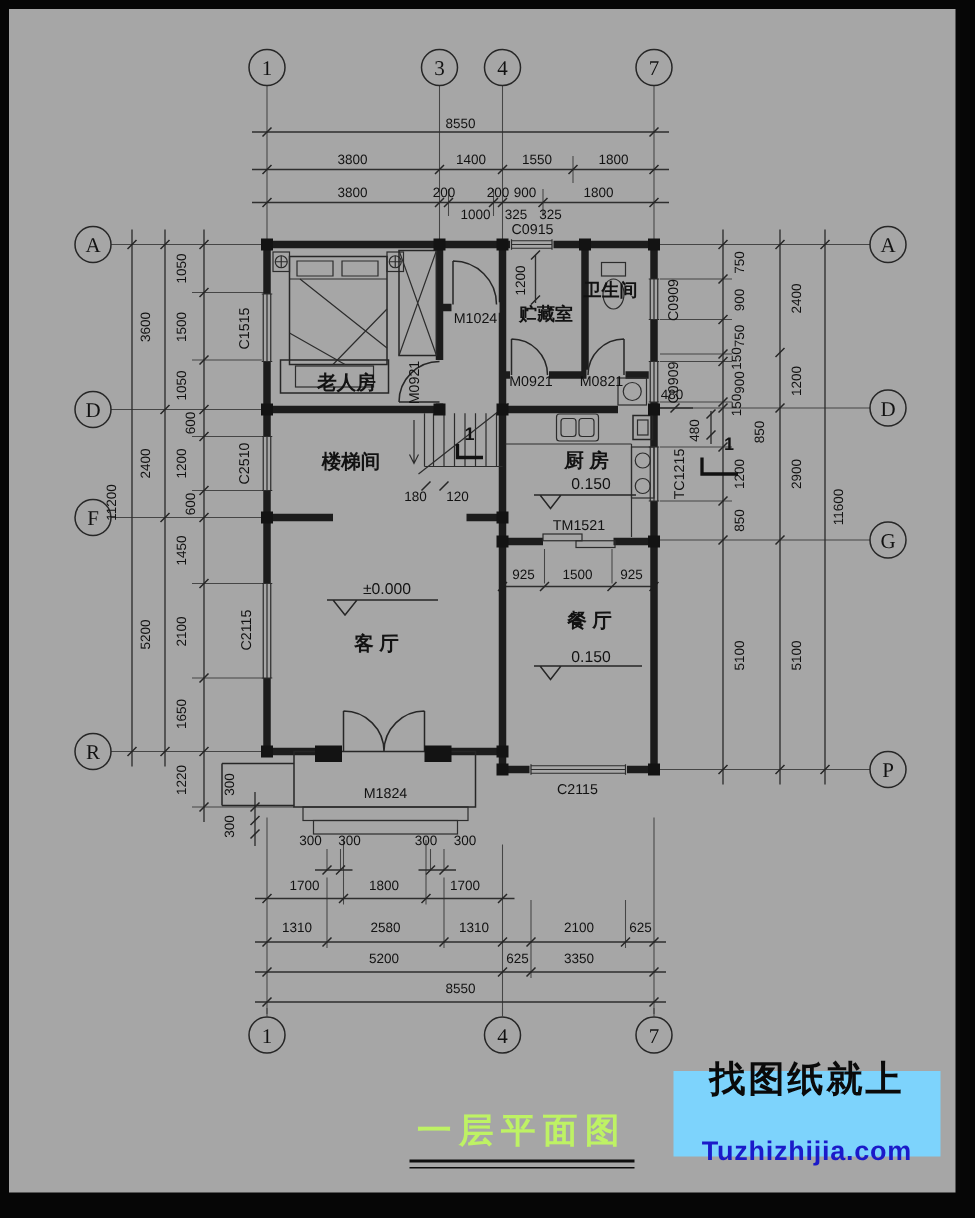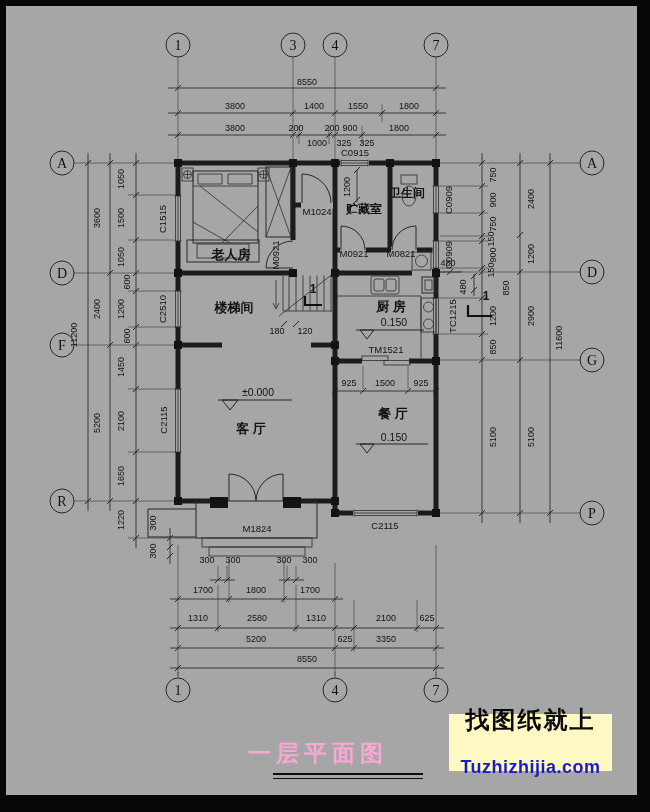--- a/index.html
+++ b/index.html
@@ -15,24 +15,24 @@
   .elev{font-size:10.5px;}
   .sec{font-size:12px;font-weight:bold;}
   .w{stroke:#1c1c1c;stroke-width:5;fill:none;}
   .t{stroke:#262626;stroke-width:1;fill:none;}
   .t8{stroke:#2c2c2c;stroke-width:.8;fill:none;}
   .d{stroke:#2e2e2e;stroke-width:.9;fill:none;}
   .x{stroke:#454545;stroke-width:.7;fill:none;}
   .f{fill:#131313;stroke:none;}
   .pp{fill:#a6a6a6;stroke:none;}
   .sec-line{stroke:#111;stroke-width:2.2;fill:none;}
-  .title{position:absolute;left:248px;top:738px;width:200px;text-align:left;color:#f9a8d4;
+  .title{position:absolute;left:248px;top:738px;width:200px;text-align:center;color:#bef264;
          font-size:23px;font-weight:bold;letter-spacing:5px;}
   .title .ul{margin:4px auto 0;width:150px;border-top:2.5px solid #0d0d0d;border-bottom:1px solid #0d0d0d;height:3px;}
-  .wm{position:absolute;left:449px;top:714px;width:163px;height:57px;background:#fef9c3;
+  .wm{position:absolute;left:449px;top:714px;width:178px;height:57px;background:#7dd3fc;
       display:flex;flex-direction:column;align-items:center;justify-content:center;line-height:1.1;}
   .wm .l1{color:#0a0a0a;font-size:24px;font-weight:bold;letter-spacing:2px;}
   .wm .l2{font-size:18px;font-weight:bold;letter-spacing:.5px;margin-top:24px;}
 </style>
 </head>
 <body>
 
 <div class="frame">
   <div class="paper"></div>
 

